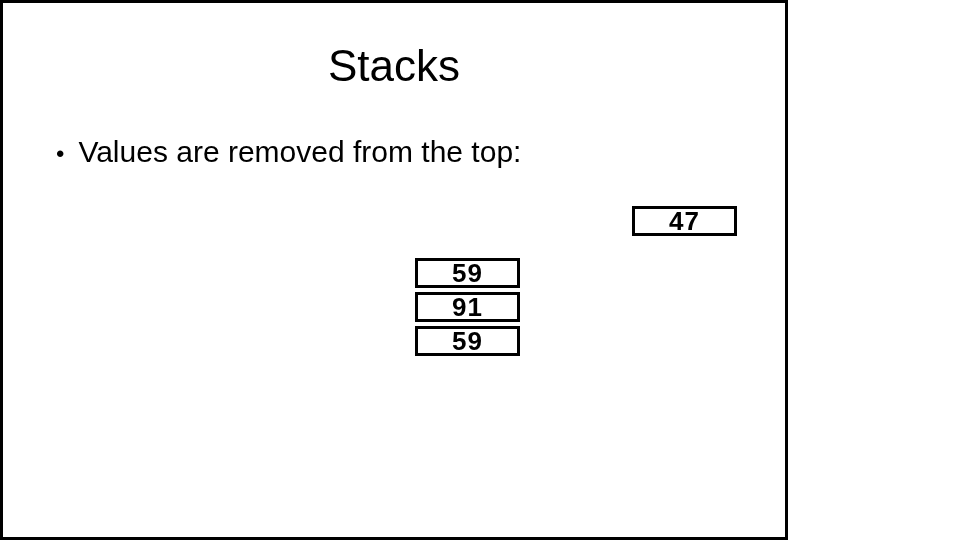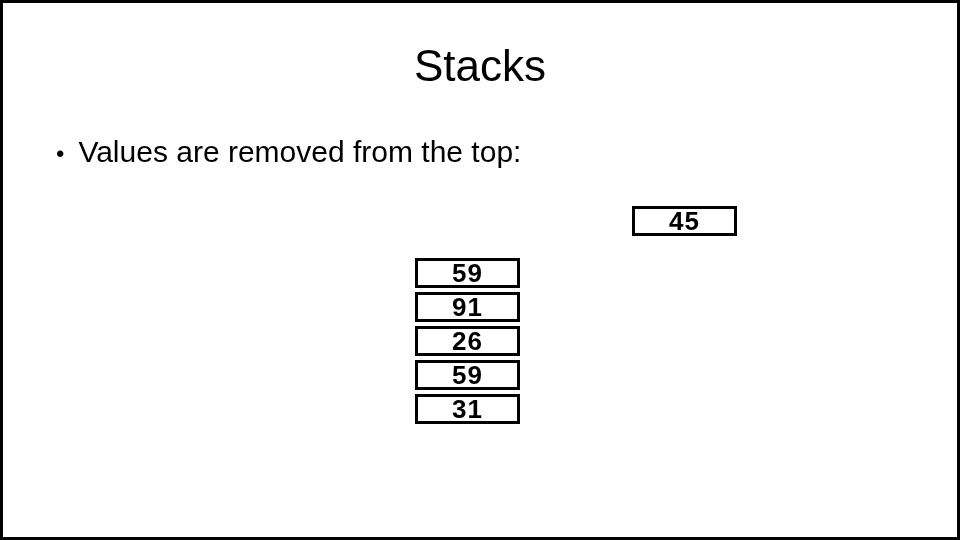--- a/index.html
+++ b/index.html
@@ -2,21 +2,21 @@
 <html><head>
 <meta charset="utf-8">
 <style>
   html, body {
     margin: 0;
     padding: 0;
     background: #ffffff;
   }
   .slide {
     position: relative;
-    width: 960px;
+    width: 788px;
     height: 540px;
     box-sizing: border-box;
     background: #ffffff;
     border: 3px solid #000000;
     overflow: hidden;
     font-family: "Liberation Sans", sans-serif;
     color: #000000;
   }
   .slide-title {
     position: absolute;
@@ -75,23 +75,21 @@
 
 <div class="slide">
 
   <div class="slide-title">Stacks</div>
 
   <div class="bullet-line">
     <span class="bullet-marker">•</span>
     <span>Values are removed from the top:</span>
   </div>
 
-  <div class="value-box popped-box">45</div>
+  <div class="value-box popped-box">47</div>
 
   <div class="stack-column">
     <div class="value-box">59</div>
     <div class="value-box">91</div>
-    <div class="value-box">26</div>
     <div class="value-box">59</div>
-    <div class="value-box">31</div>
   </div>
 
 </div>
 
 </body></html>

